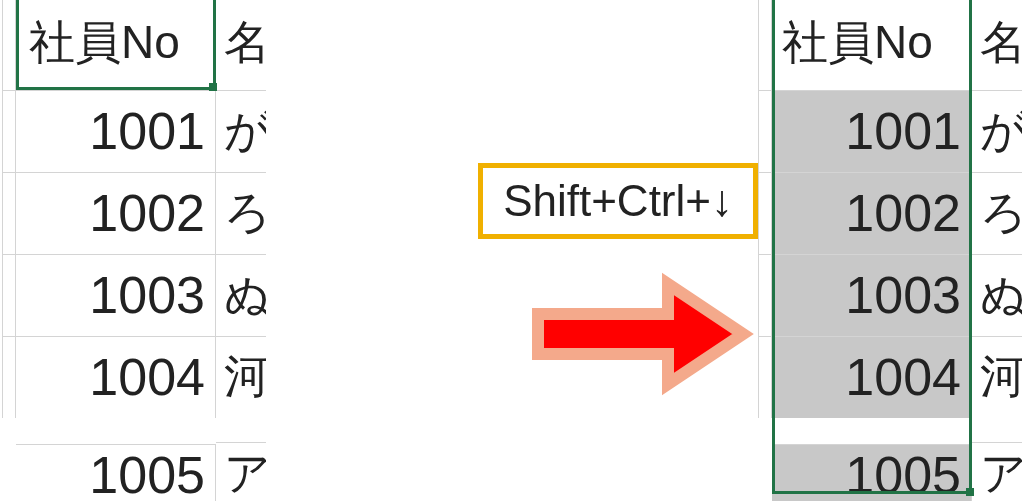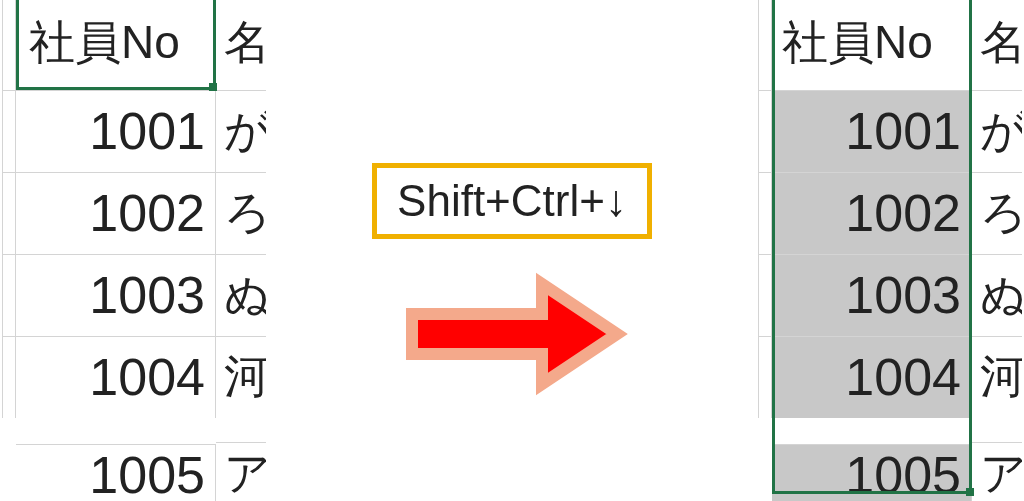--- a/index.html
+++ b/index.html
@@ -103,21 +103,21 @@
       background: #217346;
     }
     .active-cell-white {
       background: #fff !important;
     }
     
     .middle {
       flex: 1;
       display: flex;
       flex-direction: column;
-      align-items: center;
+      align-items: flex-end;
       gap: 30px;
       padding-top: 60px;
     }
     .shortcut-box {
       border: 5px solid #f0b000;
       padding: 8px 20px;
       font-size: 44px;
       background: #fff;
       color: #222;
     }

